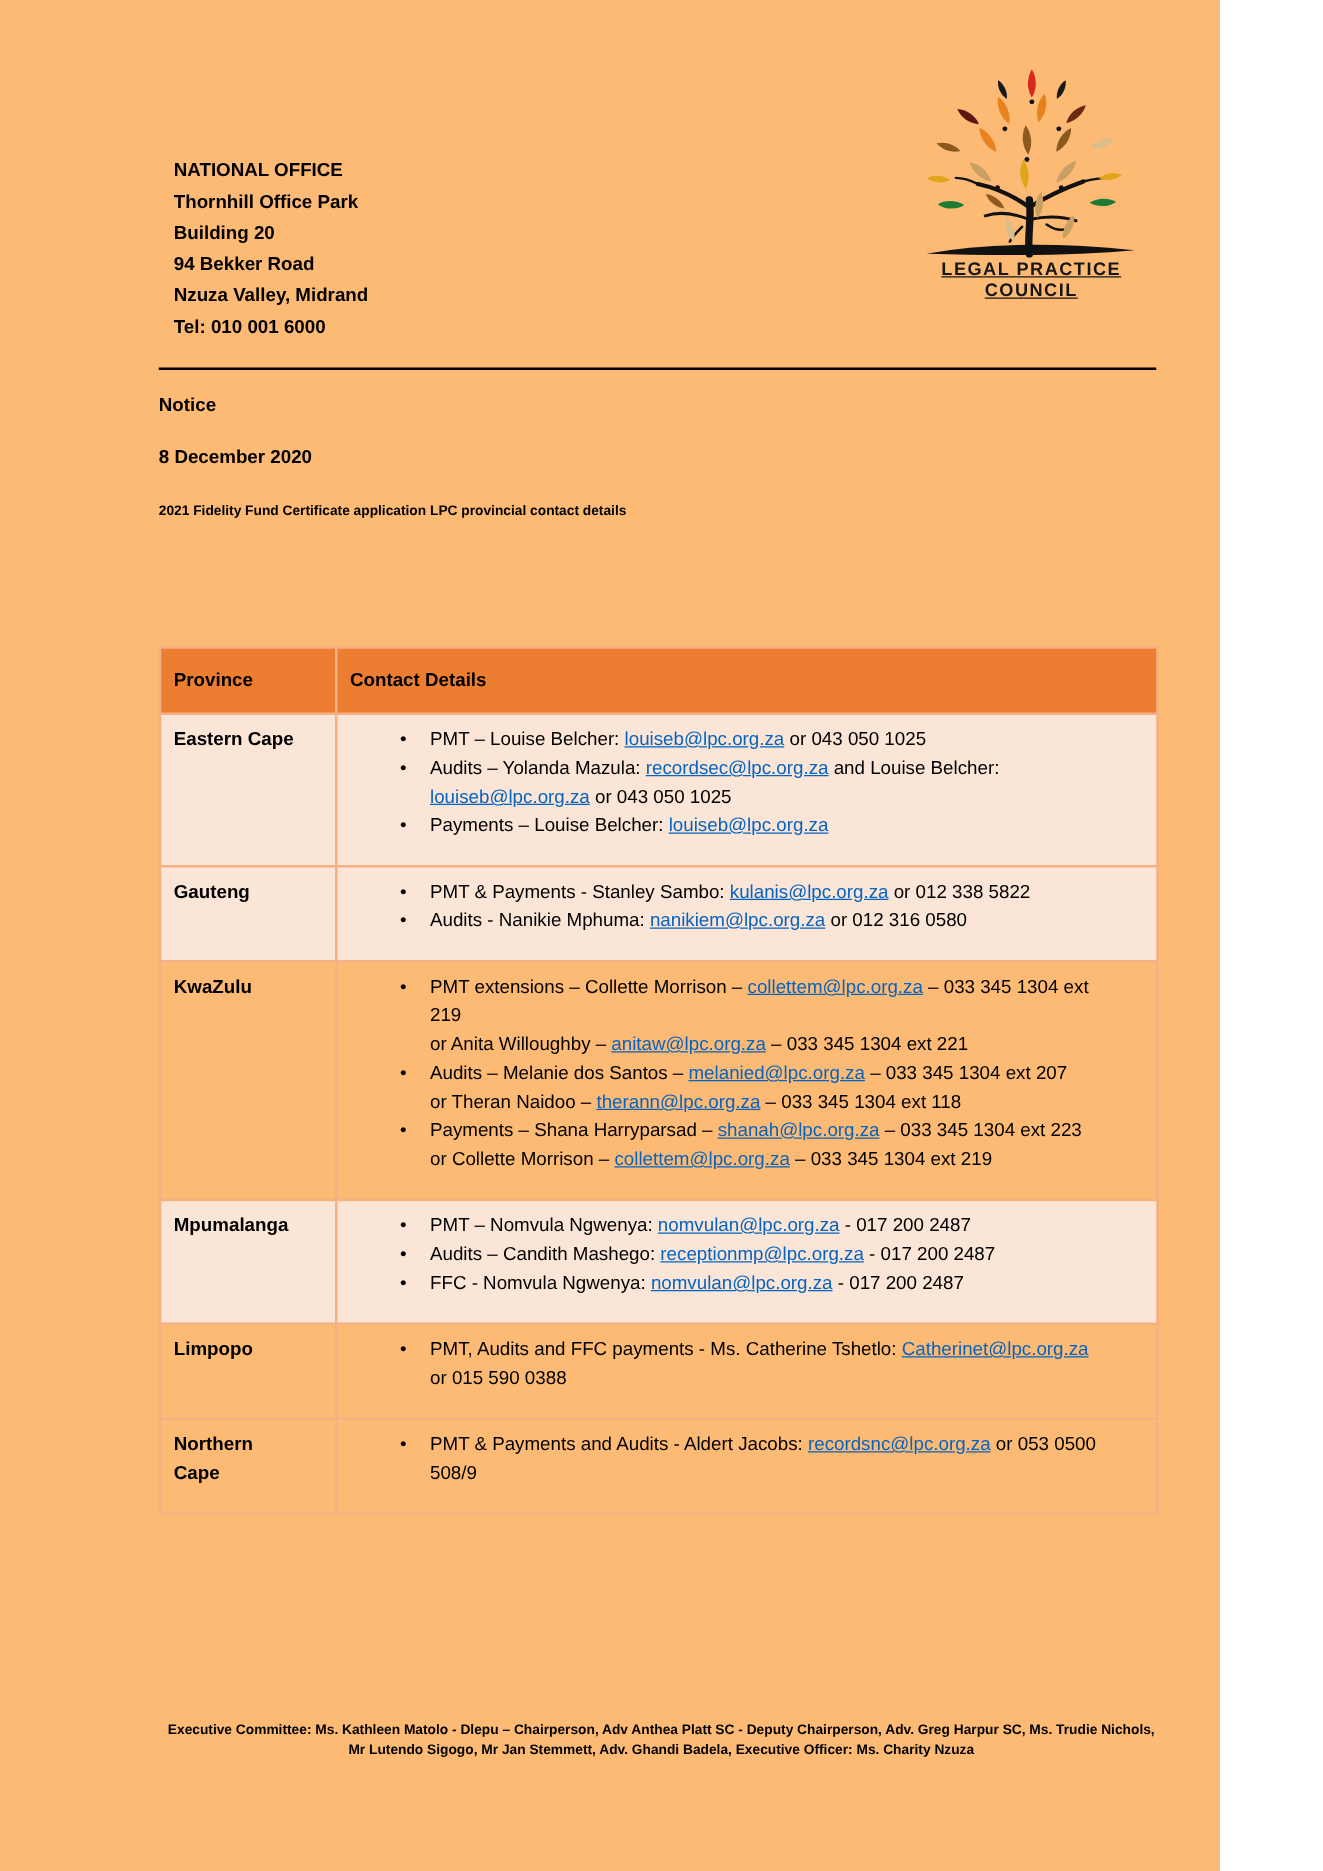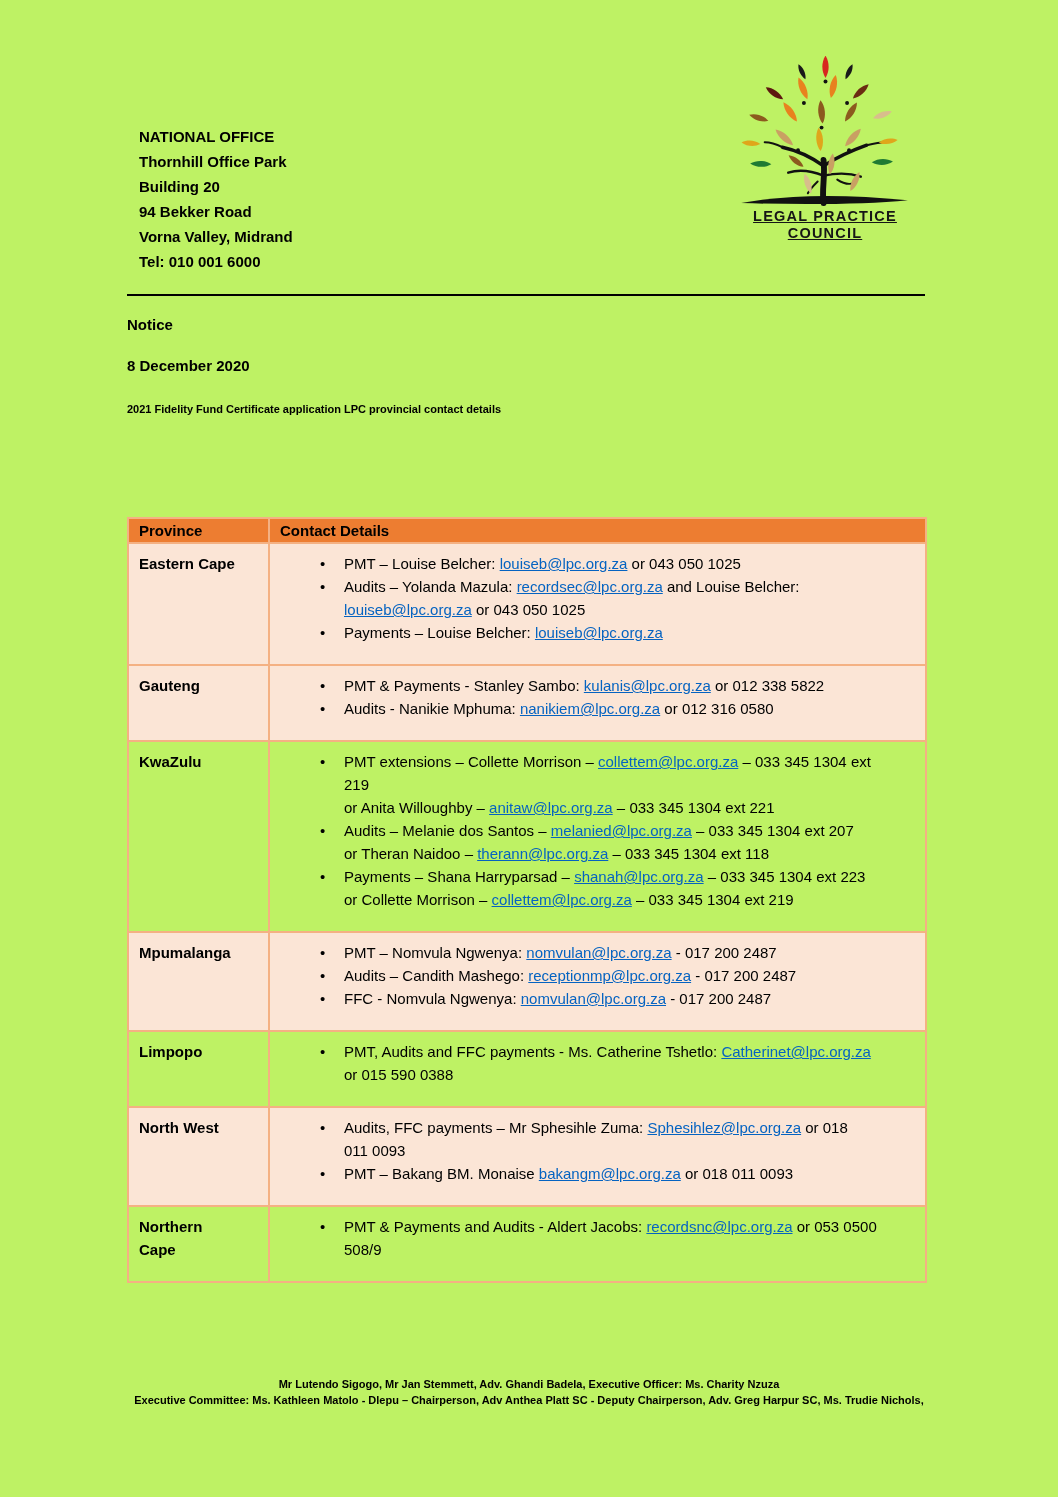--- a/index.html
+++ b/index.html
@@ -1,20 +1,20 @@
 <!DOCTYPE html>
 <html style="--header-bg: #ED7D31; --band-bg: #FBE5D6; --border: #F4B183; --link: #0563C1;"><head>
 <meta charset="utf-8">
 <style>
   * { margin:0; padding:0; box-sizing:border-box; }
   html,body { background:#ffffff; }
   .page {
     position:relative;
-    width:1058px; height:1497px;
-    background:#bef264;
+    width:976px; height:1497px;
+    background:#fdba74;
     font-family:"Liberation Sans", sans-serif;
     color:#000;
     overflow:hidden;
   }
   .address {
     position:absolute; left:139px; top:124px;
     font-size:15px; line-height:25px; font-weight:bold;
   }
   .logo {
     position:absolute; left:733px; top:56px; width:184px;
@@ -39,21 +39,21 @@
   table.contacts {
     position:absolute; left:127px; top:517px; width:798px;
     border-collapse:collapse;
     font-size:15px; line-height:23px;
     table-layout:fixed;
   }
   table.contacts th {
     background:var(--header-bg, #ED7D31);
     border:2px solid var(--border, #F4B183);
     font-weight:bold; text-align:left;
-    padding:0 10px; font-size:15px;
+    padding:14px 10px; font-size:15px;
   }
   table.contacts td {
     border:2px solid var(--border, #F4B183);
     vertical-align:top;
     padding:8px 27px 20px 10px;
   }
   table.contacts tr.shaded td { background:var(--band-bg, #FBE5D6); }
   td.province { font-weight:bold; }
   col.c1 { width:141px; }
   col.c2 { width:657px; }
@@ -69,21 +69,21 @@
 </head>
 <body>
 
 <div class="page">
 
   <div class="address">
     <div>NATIONAL OFFICE</div>
     <div>Thornhill Office Park</div>
     <div>Building 20</div>
     <div>94 Bekker Road</div>
-    <div>Vorna Valley, Midrand</div>
+    <div>Nzuza Valley, Midrand</div>
     <div>Tel: 010 001 6000</div>
   </div>
 
   <div class="logo">
     <svg width="180" height="152" viewBox="0 0 175 155">
       <defs>
         <path id="leaf" d="M0,-12 C4.5,-5 4.5,5 0,12 C-4.5,5 -4.5,-5 0,-12 Z"></path>
       </defs>
 
       <path d="M2,150 Q70,137 172,147 Q110,153 2,150 Z" fill="#111"></path>
@@ -197,38 +197,29 @@
           </td>
         </tr>
         <tr>
           <td class="province">Limpopo</td>
           <td class="contact">
             <ul>
               <li>PMT, Audits and FFC payments - Ms. Catherine Tshetlo: <a class="email" href="#">Catherinet@lpc.org.za</a><br>or 015 590 0388</li>
             </ul>
           </td>
         </tr>
-        <tr class="shaded">
-          <td class="province">North West</td>
-          <td class="contact">
-            <ul>
-              <li>Audits, FFC payments – Mr Sphesihle Zuma: <a class="email" href="#">Sphesihlez@lpc.org.za</a>  or 018<br>011 0093</li>
-              <li>PMT – Bakang BM. Monaise <a class="email" href="#">bakangm@lpc.org.za</a> or 018 011 0093</li>
-            </ul>
-          </td>
-        </tr>
         <tr>
           <td class="province">Northern Cape</td>
           <td class="contact">
             <ul>
               <li>PMT &amp; Payments and Audits - Aldert Jacobs: <a class="email" href="#">recordsnc@lpc.org.za</a> or 053 0500<br>508/9</li>
             </ul>
           </td>
         </tr>
       </tbody>
   </table>
 
   <div class="footer">
+    <div>Executive Committee: Ms. Kathleen Matolo - Dlepu – Chairperson, Adv Anthea Platt SC - Deputy Chairperson, Adv. Greg Harpur SC, Ms. Trudie Nichols,</div>
     <div>Mr Lutendo Sigogo, Mr Jan Stemmett, Adv. Ghandi Badela, Executive Officer: Ms. Charity Nzuza</div>
-    <div>Executive Committee: Ms. Kathleen Matolo - Dlepu – Chairperson, Adv Anthea Platt SC - Deputy Chairperson, Adv. Greg Harpur SC, Ms. Trudie Nichols,</div>
   </div>
 
 </div>
 
 </body></html>

